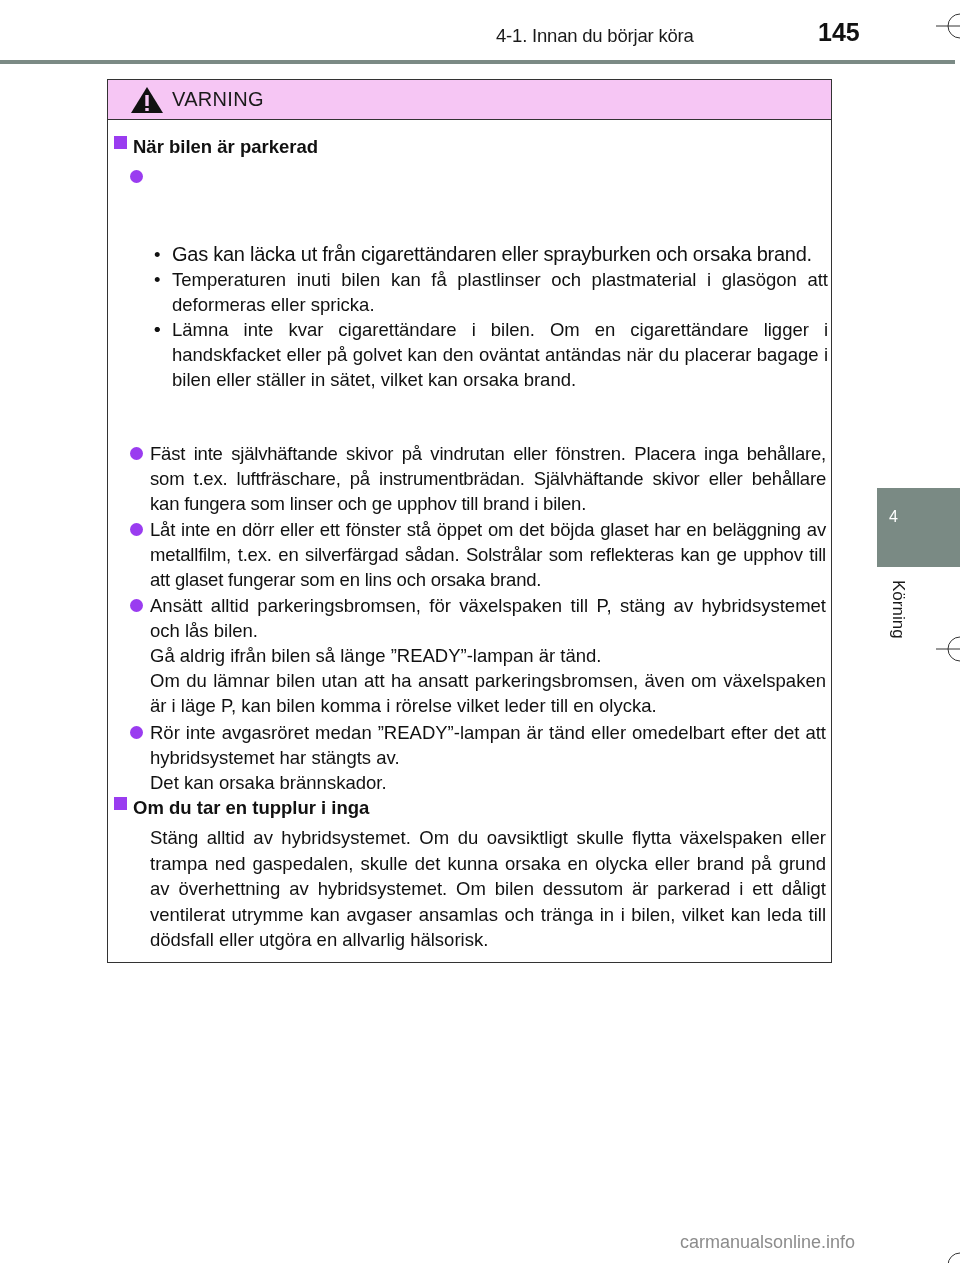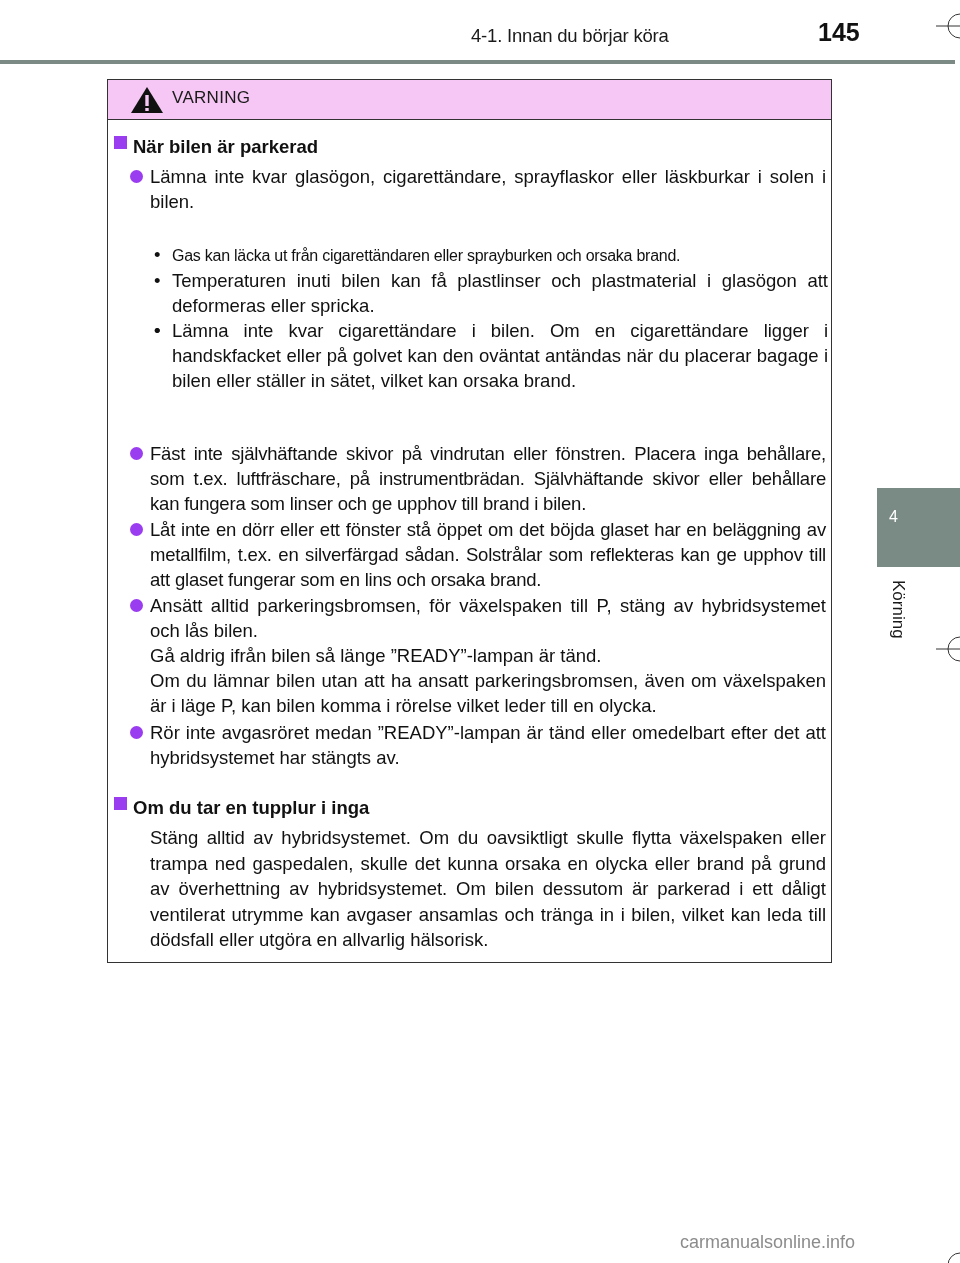--- a/index.html
+++ b/index.html
@@ -2,21 +2,21 @@
 <html><head>
 <meta charset="utf-8">
 <style>
   html, body { margin: 0; padding: 0; }
   body {
     width: 960px; height: 1263px; position: relative; overflow: hidden;
     background: #ffffff; color: #111;
     font-family: "Liberation Sans", sans-serif;
   }
   .header-title {
-    position: absolute; left: 471px; top: 25px;
+    position: absolute; left: 496px; top: 25px;
     font-size: 18.5px; color: #1a1a1a; letter-spacing: -0.2px;
   }
   .page-number {
     position: absolute; left: 818px; top: 18px;
     font-size: 25px; font-weight: bold; color: #111;
   }
   .header-rule {
     position: absolute; left: 0; top: 60px; width: 955px; height: 4px;
     background: #7b8a85;
   }
@@ -37,21 +37,21 @@
   .warning-box {
     position: absolute; left: 107px; top: 79px; width: 725px; height: 884px;
     border: 1.5px solid #333; box-sizing: border-box; background: #fff;
   }
   .warning-header {
     height: 39px; background: #f6c6f4; border-bottom: 1.5px solid #333;
     position: relative;
   }
   .warning-header .tri { position: absolute; left: 22px; top: 6px; }
   .warning-header .label {
-    position: absolute; left: 64px; top: 8px; font-size: 17px; color: #1a1a1a; letter-spacing: 0.3px;
+    position: absolute; left: 64px; top: 8px; font-size: 20px; color: #1a1a1a; letter-spacing: 0.3px;
   }
   .content { position: absolute; left: 0; top: 0; width: 100%; }
   .section-head {
     position: absolute; left: 6px; font-weight: bold; font-size: 18.5px; color: #111;
     display: flex; align-items: flex-start;
   }
   .sq { width: 13px; height: 13px; background: #9a3cf0; display: inline-block; margin-right: 6px; }
   .item {
     position: absolute; left: 22px; width: 696px; font-size: 18.5px; line-height: 25px; color: #111;
   }
@@ -111,26 +111,25 @@
   <div class="content">
 
     <div class="section-head" style="top:56px">
       <span class="sq"></span>
       <span>När bilen är parkerad</span>
     </div>
 
     <div class="item" style="top:84px">
       <span class="dot"></span>
       <div class="txt">
-        <p>Lämna inte kvar glasögon, cigarettändare, sprayflaskor eller läskburkar i solen i bilen.</p>
       </div>
     </div>
 
     <div class="subitems" style="top:162px">
-      <div class="subitem"><span class="bullet">•</span><span style="font-size:16px;letter-spacing:-0.25px">Gas kan läcka ut från cigarettändaren eller sprayburken och orsaka brand.</span></div>
+      <div class="subitem"><span class="bullet">•</span><span style="font-size:20px;letter-spacing:-0.25px">Gas kan läcka ut från cigarettändaren eller sprayburken och orsaka brand.</span></div>
       <div class="subitem"><span class="bullet">•</span><span>Temperaturen inuti bilen kan få plastlinser och plastmaterial i glasögon att deformeras eller spricka.</span></div>
       <div class="subitem"><span class="bullet">•</span></div>
       <div class="subitem"><span class="bullet">•</span><span>Lämna inte kvar cigarettändare i bilen. Om en cigarettändare ligger i handskfacket eller på golvet kan den oväntat antändas när du placerar bagage i bilen eller ställer in sätet, vilket kan orsaka brand.</span></div>
     </div>
 
     <div class="item" style="top:361px">
       <span class="dot"></span>
       <div class="txt">
           <p style="letter-spacing:-0.2px">Fäst inte självhäftande skivor på vindrutan eller fönstren. Placera inga behållare, som t.ex. luftfräschare, på instrumentbrädan. Självhäftande skivor eller behållare kan fungera som linser och ge upphov till brand i bilen.</p>
         </div>
@@ -149,20 +148,21 @@
         <p>Ansätt alltid parkeringsbromsen, för växelspaken till P, stäng av hybridsys­temet och lås bilen.</p>
         <p>Gå aldrig ifrån bilen så länge ”READY”-lampan är tänd.</p>
         <p>Om du lämnar bilen utan att ha ansatt parkeringsbromsen, även om växel­spaken är i läge P, kan bilen komma i rörelse vilket leder till en olycka.</p>
       </div>
     </div>
 
     <div class="item" style="top:640px">
       <span class="dot"></span>
       <div class="txt">
         <p>Rör inte avgasröret medan ”READY”-lampan är tänd eller omedelbart efter det att hybridsystemet har stängts av.</p>
+        <p>Det kan orsaka brännskador.</p>
       </div>
     </div>
 
     <div class="section-head" style="top:717px">
       <span class="sq"></span>
       <span>Om du tar en tupplur i inga</span>
     </div>
 
     <div class="plain" style="top:745px">Stäng alltid av hybridsystemet. Om du oavsiktligt skulle flytta växelspaken eller trampa ned gaspedalen, skulle det kunna orsaka en olycka eller brand på grund av överhettning av hybridsystemet. Om bilen dessutom är parkerad i ett dåligt ventilerat utrymme kan avgaser ansamlas och tränga in i bilen, vilket kan leda till dödsfall eller utgöra en allvarlig hälsorisk.</div>
   </div>

